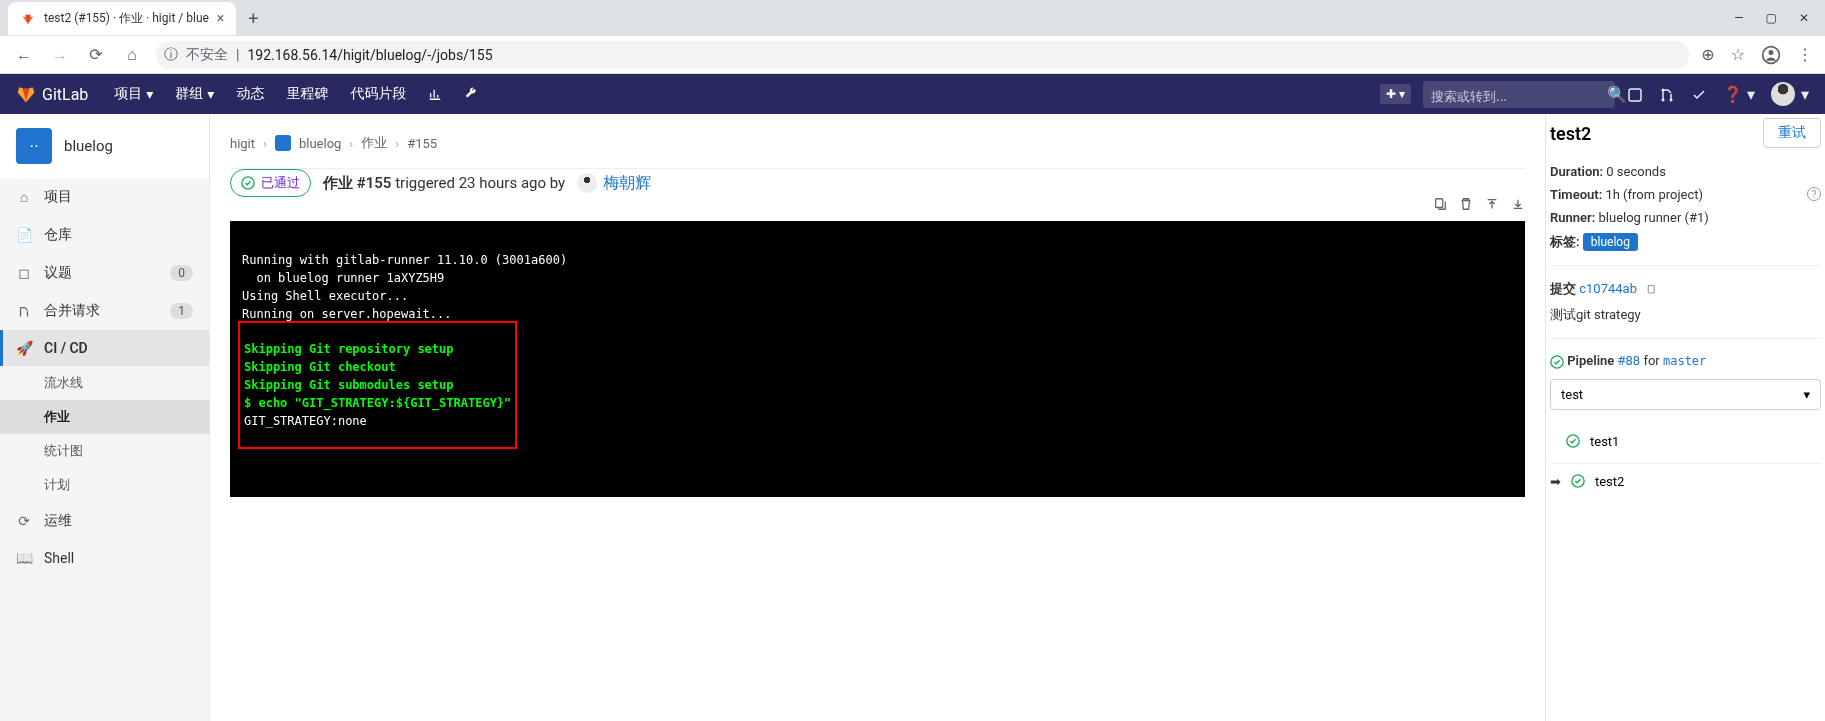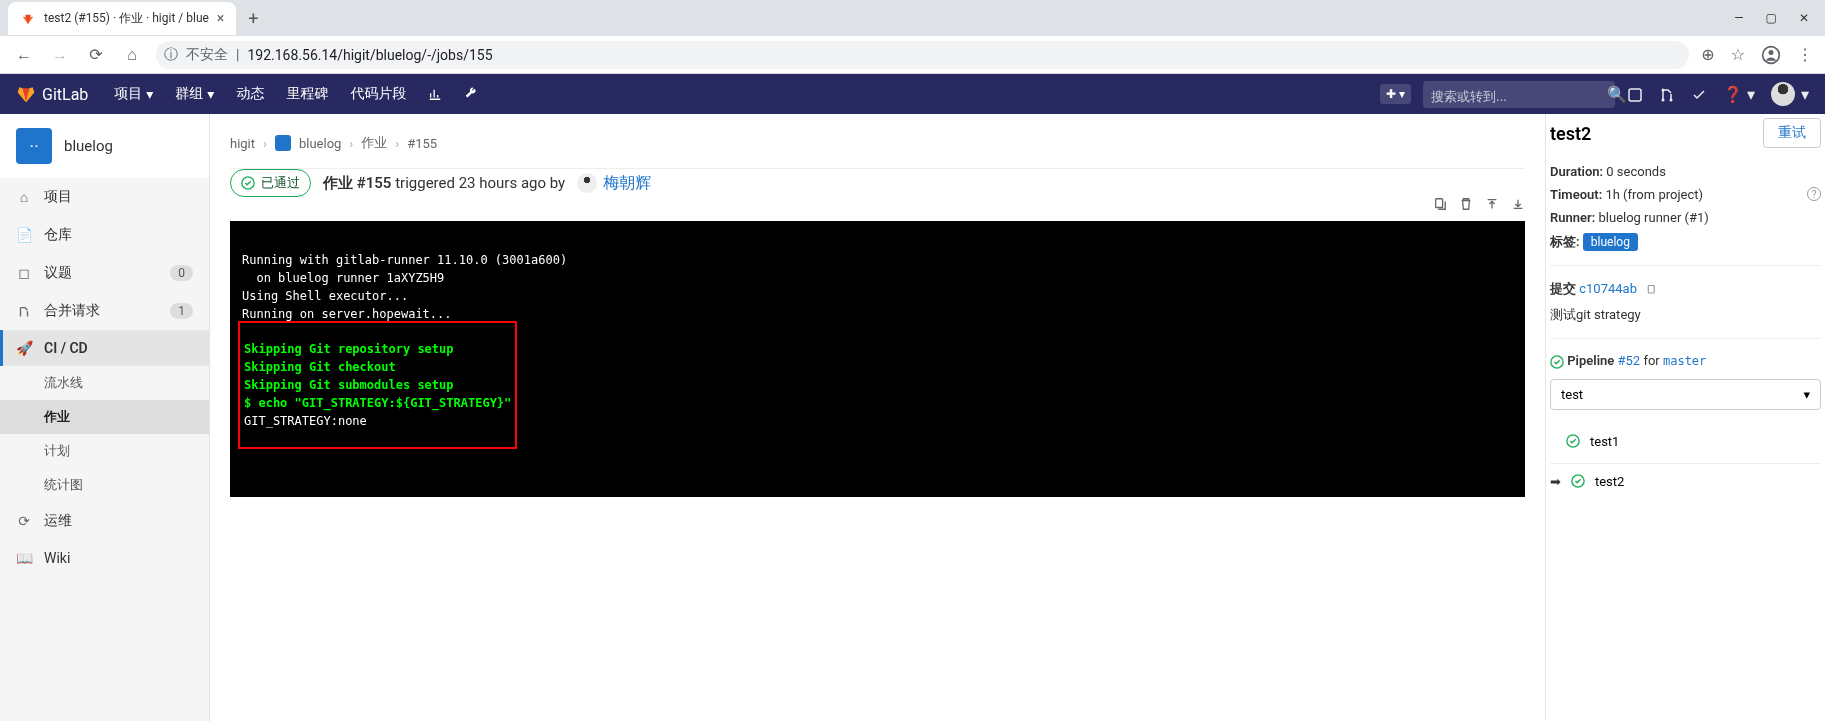--- a/index.html
+++ b/index.html
@@ -61,21 +61,21 @@
     .sub-item.active { background: #ddd; font-weight: 600; color: #222; }
     
     
     .breadcrumb { display: flex; align-items: center; gap: 8px; font-size: 13px; color: #666; padding: 4px 0 16px; border-bottom: 1px solid #eee; }
     .breadcrumb a { color: #666; text-decoration: none; cursor: pointer; }
     .breadcrumb .sep { color: #aaa; }
     .breadcrumb .proj-icon { width: 16px; height: 16px; background: #1f75cb; border-radius: 3px; display: inline-block; }
     
     
     .job-header { display: flex; align-items: center; gap: 12px; margin-bottom: 16px; }
-    .status-badge { border: 1px solid #1aaa55; color: #14532d; border-radius: 14px; padding: 4px 10px; display: flex; align-items: center; gap: 6px; font-size: 13px; }
+    .status-badge { border: 1px solid #1aaa55; color: #6d28d9; border-radius: 14px; padding: 4px 10px; display: flex; align-items: center; gap: 6px; font-size: 13px; }
     .job-title { font-size: 15px; color: #333; }
     .job-title b { font-weight: 600; }
     .user-link { color: #1f75cb; display: flex; align-items: center; gap: 6px; }
     .user-avatar { width: 20px; height: 20px; border-radius: 50%; background: #eee; background-image: radial-gradient(circle at 50% 35%, #333 20%, #eee 21%); }
     
     
     .terminal-wrap { position: relative; }
     .terminal-controls { position: absolute; top: -28px; right: 0; display: flex; gap: 12px; color: #666; }
     .term-icon { cursor: pointer; }
     .terminal { background: #000; color: #ccc; font-family: "Menlo", "Consolas", monospace; font-size: 12px; padding: 30px 12px 50px; border-radius: 0; margin-top: 24px; line-height: 1.5; white-space: pre; }
@@ -236,29 +236,29 @@
           </svg></span>
       <span>合并请求</span>
       <span class="badge">1</span>
     </div>
     <div class="side-item active">
       <span class="icon">🚀</span>
       <span>CI / CD</span>
     </div>
     <div class="sub-item">流水线</div>
     <div class="sub-item active">作业</div>
+    <div class="sub-item">统计图</div>
     <div class="sub-item">计划</div>
-    <div class="sub-item">统计图</div>
     <div class="side-item">
       <span class="icon">⟳</span>
       <span>运维</span>
     </div>
     <div class="side-item">
       <span class="icon">📖</span>
-      <span>Wiki</span>
+      <span>Shell</span>
     </div>
   </div>
 
   <div class="content">
     <div class="main-content">
 
       <div class="breadcrumb">
         <a>higit</a>
         <span class="sep">›</span>
         <span class="proj-icon"></span>
@@ -338,21 +338,21 @@
         </div>
         <div class="rp-row">测试git strategy</div>
       </div>
       <div class="rp-section">
         <div class="rp-row">
           <svg width="14" height="14" viewBox="0 0 16 16">
               <circle cx="8" cy="8" r="7" fill="none" stroke="#1aaa55" stroke-width="1.5"></circle>
               <path d="M5 8l2 2 4-4" fill="none" stroke="#1aaa55" stroke-width="1.5"></path>
             </svg>
           <b>Pipeline</b>
-          <span class="commit-link">#52</span>
+          <span class="commit-link">#88</span>
           <span>for</span>
           <span class="commit-link master-label">master</span>
         </div>
         <div class="stage-select">
           <span>test</span>
           <span>▾</span>
         </div>
         <div class="job-item" style="margin-top:14px;padding-left:16px;">
           <svg class="success-icon" width="14" height="14" viewBox="0 0 16 16">
               <circle cx="8" cy="8" r="7" fill="none" stroke="#1aaa55" stroke-width="1.5"></circle>

